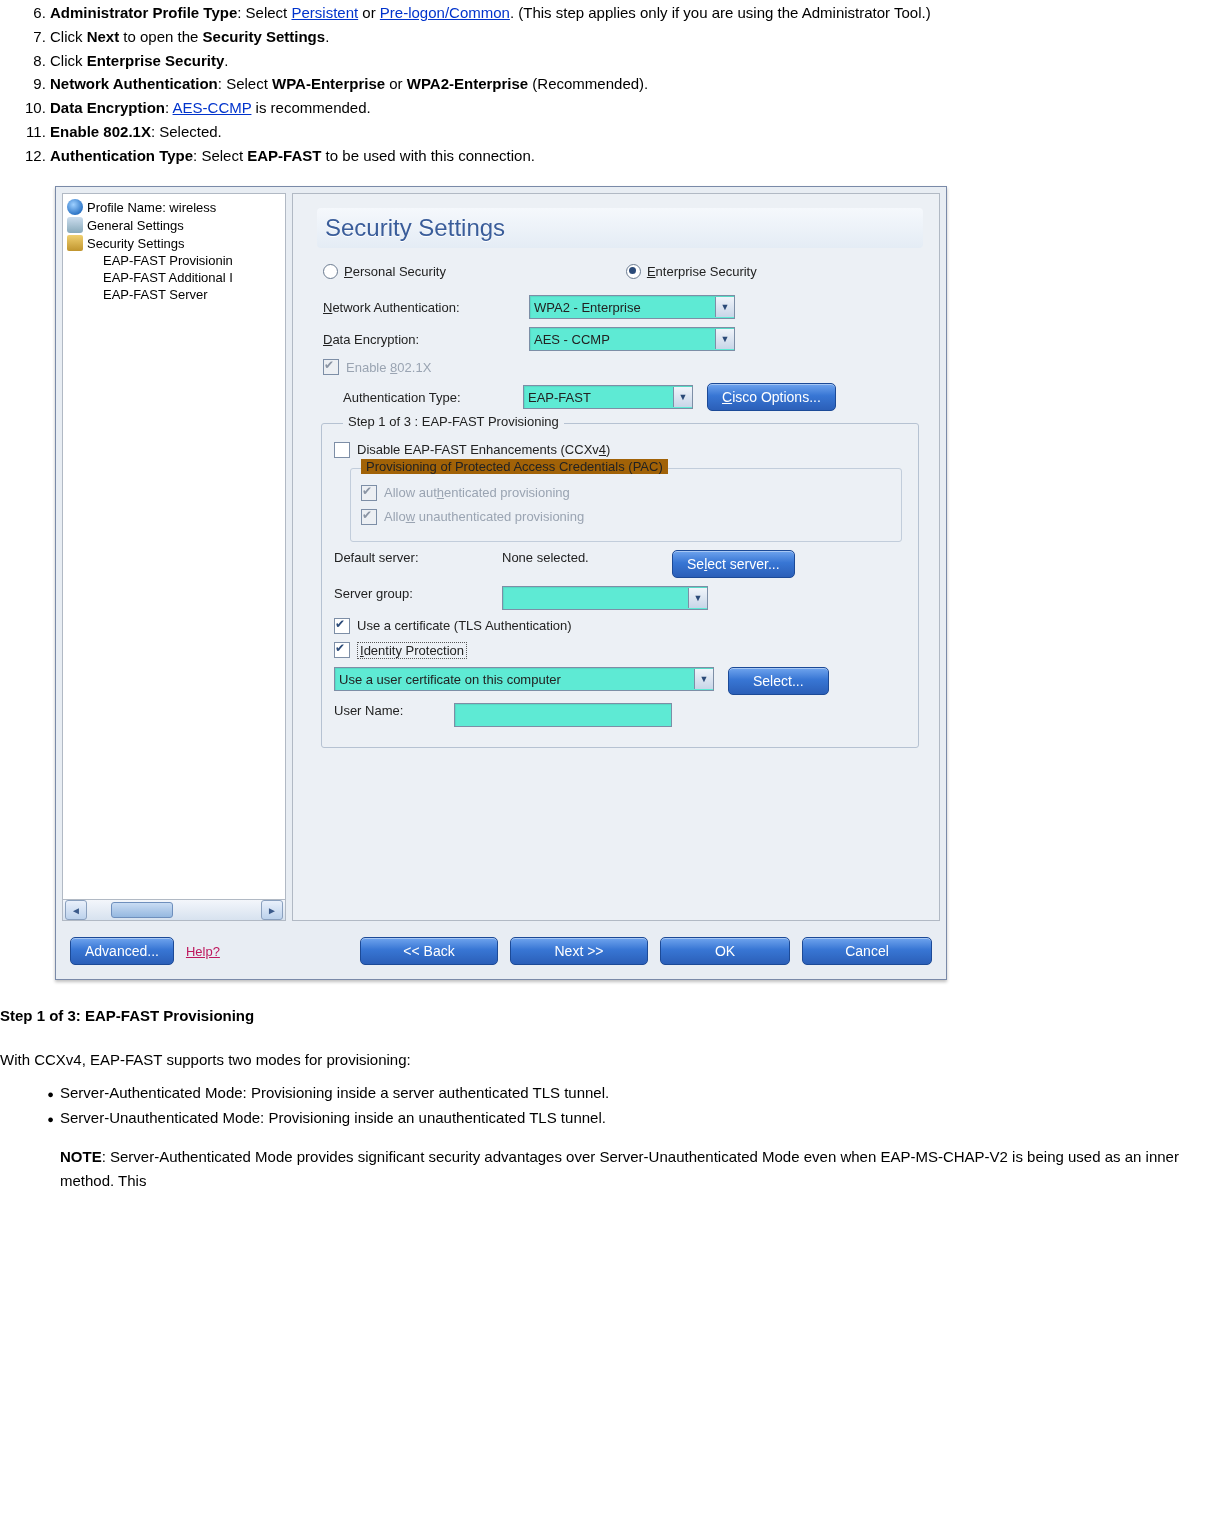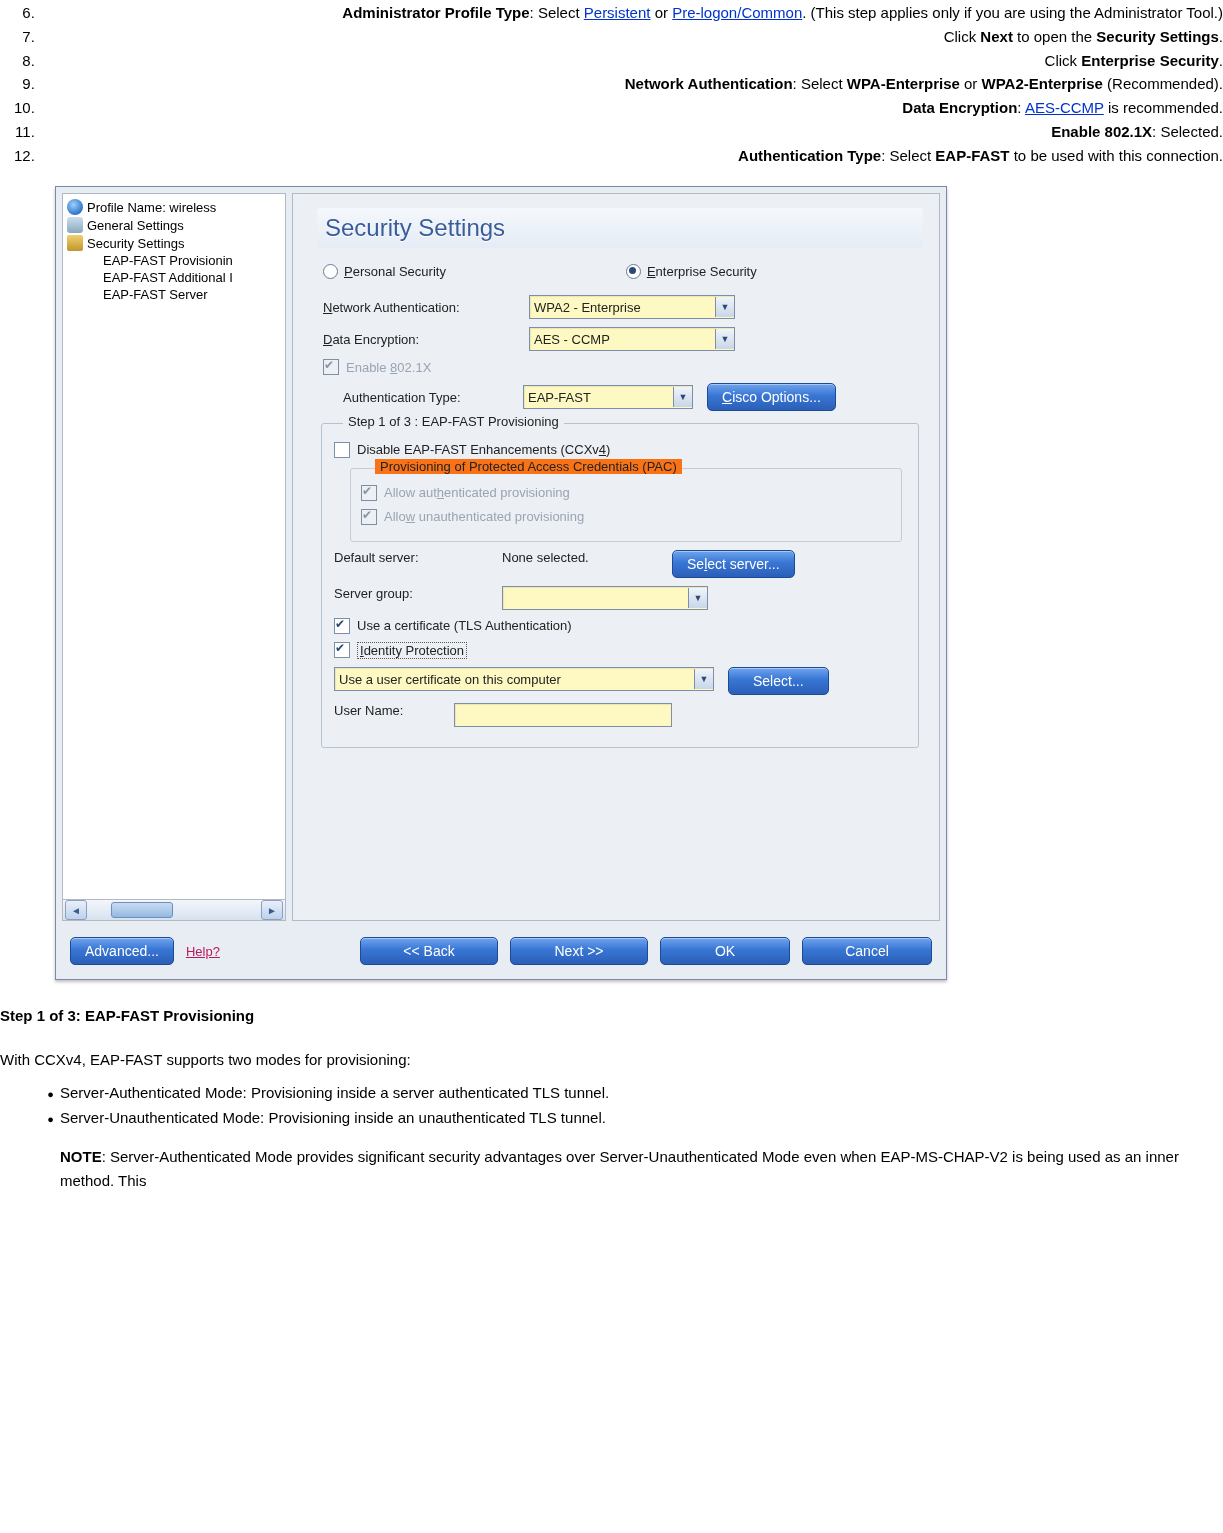--- a/index.html
+++ b/index.html
@@ -6,22 +6,21 @@
   font-family: Verdana, Geneva, sans-serif;
   font-size: 15px;
   color: #000;
   margin: 0;
   padding: 0;
   background: #fff;
   width: 1223px;
 }
 .doc-list {
   margin: 2px 0 20px 0;
-  padding-left: 39px;
-  text-align: right;
+  padding-left: 50px;
 }
 .doc-list li {
   margin-bottom: 2px;
   line-height: 1.45;
 }
 .doc-list li::marker {
   font-size: 15px;
 }
 a.link { color: #0033cc; text-decoration: underline; }
 b { font-weight: bold; }
@@ -137,21 +136,21 @@
 
 .radio-row { display: flex; gap: 180px; margin: 8px 0 16px 6px; }
 .radio-opt { display:flex; align-items:center; gap:6px; }
 .radio { width:13px;height:13px;border:1px solid #6b7b90;border-radius:50%;display:inline-block;background:#fff;position:relative; }
 .radio.sel::after { content:''; position:absolute; width:7px;height:7px;background:#2b4a78;border-radius:50%;left:2px;top:2px; }
 
 .form-row { display:flex; align-items:center; margin: 6px 0 8px 6px; }
 .form-label { width: 206px; }
 .select-box, .input-box {
   height: 22px;
-  background: #fef9c3;
+  background: #5eead4;
   border: 1px solid #7d8ea6;
   display: flex;
   align-items: center;
   padding: 0 4px;
   font-size: 13px;
   box-shadow: inset 1px 1px 1px rgba(0,0,0,0.08);
 }
 .select-box { width: 196px; justify-content: space-between; }
 .select-box .dd-arrow {
   width: 18px; height: 20px;
@@ -194,21 +193,21 @@
   padding: 0 5px;
   font-size: 13px;
 }
 .inner-group {
   border: 1px solid #c2cddb;
   border-radius: 3px;
   margin: 10px 4px 6px 16px;
   padding: 8px 10px 8px 10px;
   position: relative;
 }
-.inner-group .legend { top:-10px; background:#f97316; position:absolute; left:24px; padding:0 5px; }
+.inner-group .legend { top:-10px; background:#a16207; position:absolute; left:10px; padding:0 5px; }
 
 .gbrow { display:flex; margin:8px 0; }
 .gbrow .glabel { width: 168px; }
 
 .wide-select { width: 370px; }
 
 .dotted-focus {
   border: 1px dotted #555;
   padding: 0 2px;
 }

